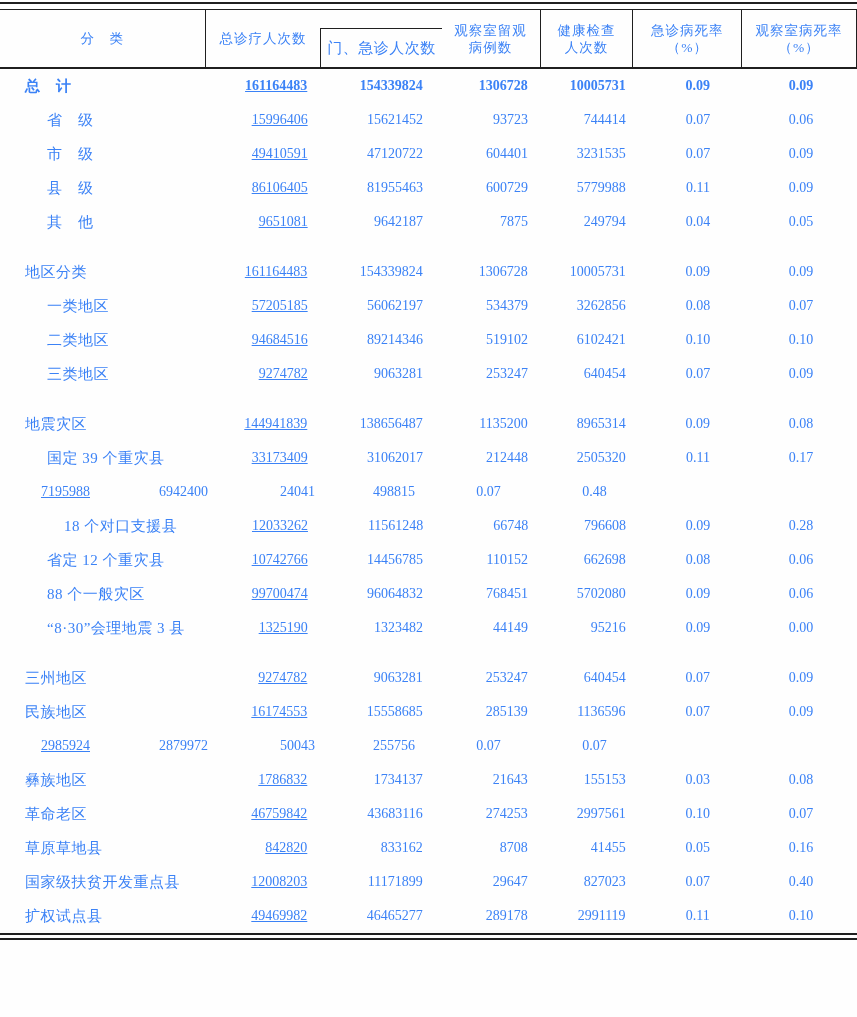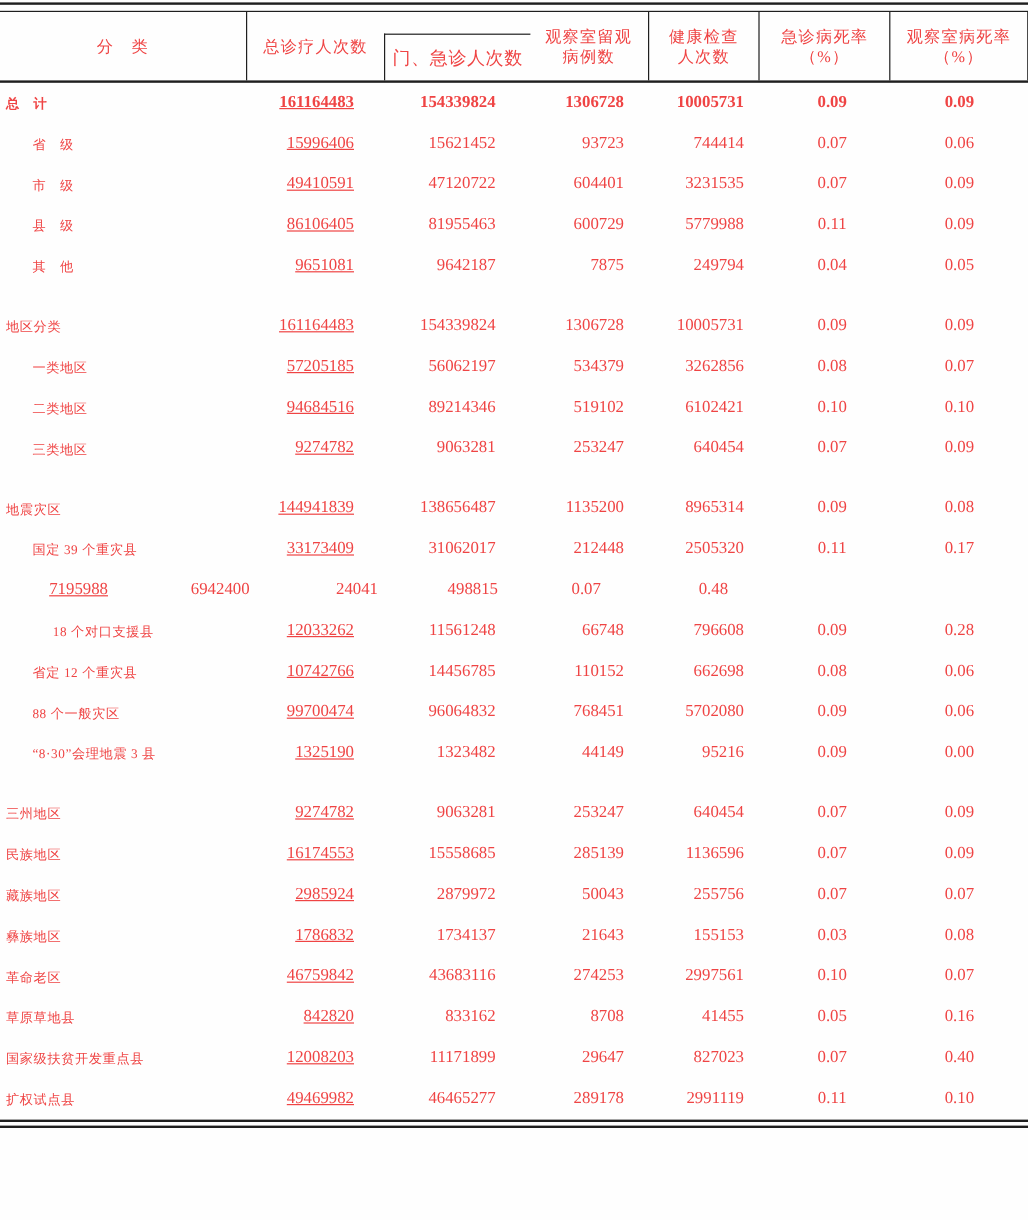--- a/index.html
+++ b/index.html
@@ -2,21 +2,21 @@
 <html><head>
 <meta charset="utf-8">
 <style>
   * { margin:0; padding:0; box-sizing:border-box; }
   html,body { background:#ffffff; }
   .page {
     position:relative;
     width:857px; height:1017px;
     background:#fefefe;
     font-family:"Liberation Serif","DejaVu Serif",serif;
-    color:#ef4444;
+    color:#3b82f6;
     overflow:hidden;
   }
   .tbl { position:absolute; left:0; top:2px; width:857px; }
 
   
   .rule { width:100%; background:#1f1f1f; }
   .rule-2 { height:2px; }
   .rule-1 { height:1px; }
   .rule-gap { height:5px; }
   .rule-gap-sm { height:3px; }
@@ -36,21 +36,21 @@
   .h-sub { height:39px; border-top:1px solid #1f1f1f; border-left:1px solid #1f1f1f;
            display:flex; align-items:center; justify-content:center;
            font-size:15px; letter-spacing:0.5px; }
   .h-c3 { width:98px; } .h-c4 { width:93px; } .h-c5 { width:109px; } .h-c6 { width:115px; }
 
   
   .tbody { width:857px; }
   .row { display:flex; height:34px; align-items:center; }
   .row.bold { font-weight:700; }
   .cell { font-size:14px; }
-  .c-label { width:205px; font-size:11px; letter-spacing:0.5px; white-space:pre; }
+  .c-label { width:205px; font-size:15px; letter-spacing:0.5px; white-space:pre;margin-left:20px; }
   .indent-0 { padding-left:5px; }
   .indent-1 { padding-left:27px; }
   .indent-2 { padding-left:44px; }
   .c-n1 { width:115px; text-align:right; padding-right:25px;text-decoration:underline; }
   .c-n2 { width:122px; text-align:right; padding-right:29px; }
   .c-n3 { width:98px;  text-align:right; padding-right:20px; }
   .c-n4 { width:93px;  text-align:right; padding-right:13px; }
   .c-r1 { width:109px; text-align:center; padding-left:12px; }
   .c-r2 { width:115px; text-align:center; }
   .spacer { height:16px; }
@@ -261,21 +261,20 @@
         <div class="row">
     <div class="cell c-label indent-0">民族地区</div>
     <div class="cell c-n1">16174553</div>
     <div class="cell c-n2">15558685</div>
     <div class="cell c-n3">285139</div>
     <div class="cell c-n4">1136596</div>
     <div class="cell c-r1">0.07</div>
     <div class="cell c-r2">0.09</div>
   </div>
         <div class="row">
-    <div class="cell c-label indent-0">藏族地区</div>
     <div class="cell c-n1">2985924</div>
     <div class="cell c-n2">2879972</div>
     <div class="cell c-n3">50043</div>
     <div class="cell c-n4">255756</div>
     <div class="cell c-r1">0.07</div>
     <div class="cell c-r2">0.07</div>
   </div>
         <div class="row">
     <div class="cell c-label indent-0">彝族地区</div>
     <div class="cell c-n1">1786832</div>

